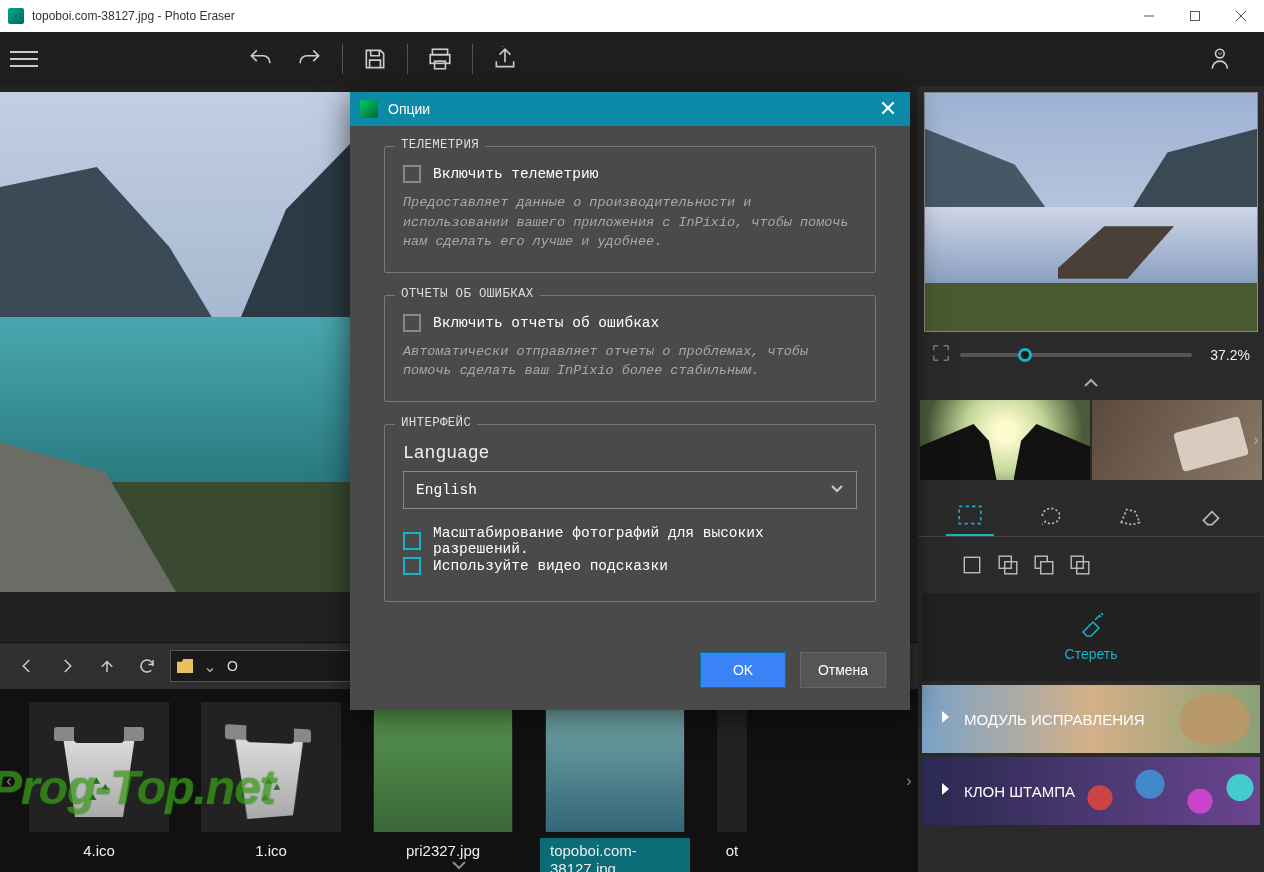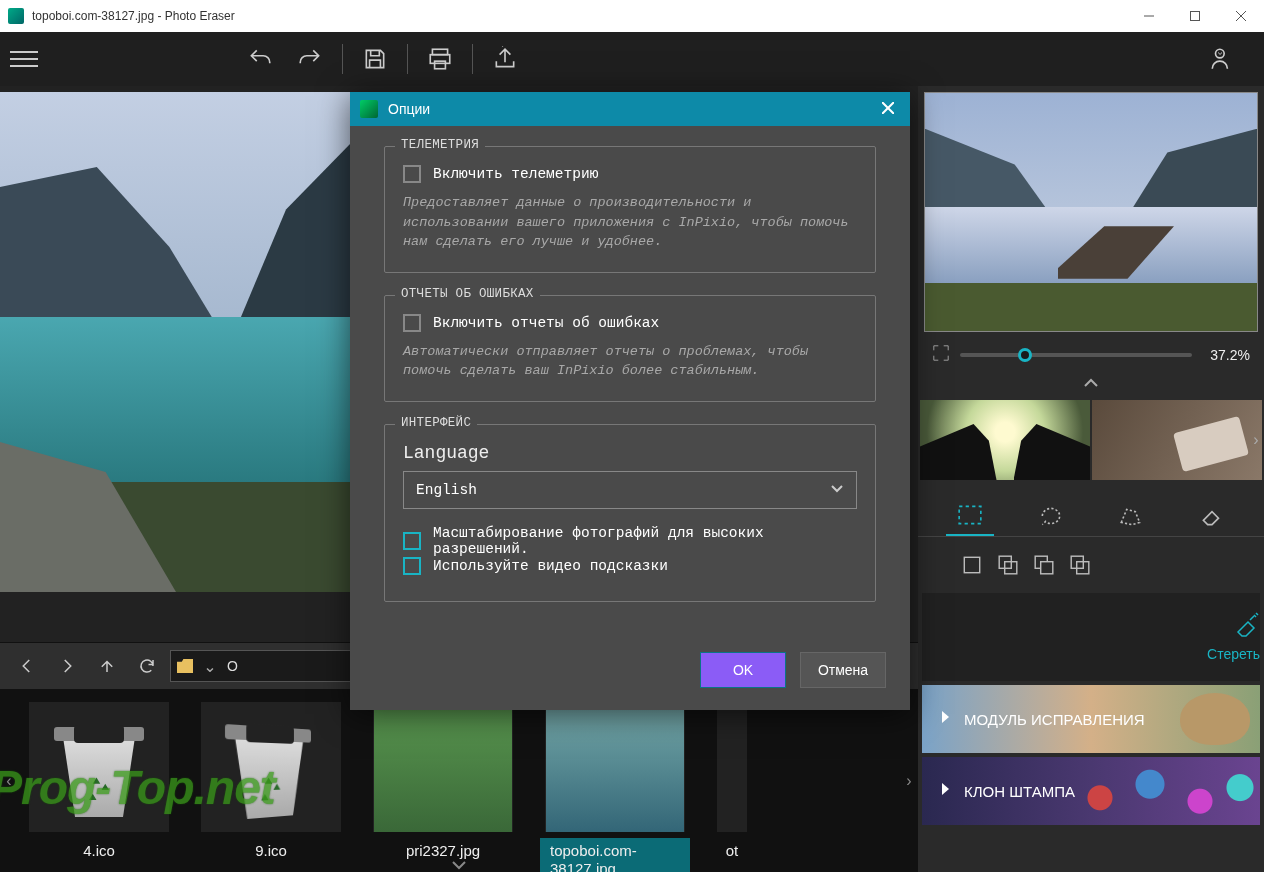--- a/index.html
+++ b/index.html
@@ -66,21 +66,21 @@
   .tooltabs { display:flex; justify-content:space-around; padding:12px 12px 0; border-bottom:1px solid #444;}
   .tooltab { width:48px; height:40px; display:flex; align-items:center; justify-content:center; }
   .tooltab.active { border-bottom:2px solid #19b4c4; }
   .tooltab svg { width:26px; height:22px; stroke:#bbb; fill:none; stroke-width:1.5; }
   .tooltab.active svg { stroke:#19b4c4; }
 
   .subtools { display:flex; gap:8px; padding:14px 0 14px 40px; align-items:center;}
   .subtool { width:28px;height:28px;display:flex;align-items:center;justify-content:center;}
   .subtool svg{width:22px;height:22px;stroke:#bbb;fill:none;stroke-width:1.3;}
 
-  .action-block { height:88px; background:#212121; margin:0 4px 4px; display:flex;flex-direction:column;align-items:flex-end;justify-content:center;gap:6px;color:#19b4c4;}
+  .action-block { height:88px; background:#212121; margin:0 4px 4px; display:flex;flex-direction:column;align-items:center;justify-content:center;gap:6px;color:#19b4c4;}
   .action-block svg{width:28px;height:28px;stroke:#19b4c4;fill:none;stroke-width:1.5;}
   .action-block .lbl{font-size:14px;}
 
   .module-row { height:68px; margin:0 4px 4px; position:relative; display:flex; align-items:center; padding-left:18px; gap:14px; color:#fff; overflow:hidden;}
   .module-row .arrow svg{width:10px;height:14px;fill:#fff;}
   .module-row .mlabel{font-size:15px; font-weight:500; z-index:1;}
   .module-row.correction{background:linear-gradient(90deg,#7aa3c8,#d4b088,#8aa076);}
   .module-row.correction::after{content:"";position:absolute;right:10px;top:8px;width:70px;height:52px;background:#b89868;border-radius:50% 50% 45% 45%;}
   .module-row.stamp{background:linear-gradient(90deg,#2a2850,#4a3870,#6a4490);}
   .module-row.stamp::after{content:"";position:absolute;right:0;top:0;bottom:0;width:200px;background:
@@ -130,21 +130,21 @@
   .chk-row { display:flex; align-items:center; gap:12px; margin-bottom:10px;}
   .chk { width:18px; height:18px; border:2px solid #888; background:#4a4a4a; flex-shrink:0;}
   .chk.teal { border-color:#19b4c4; }
   .chk-label { color:#fff; font-size:14.5px; }
   .desc { color:#a8a8a8; font-size:13.5px; font-style:italic; line-height:1.45; }
   .field-label{color:#eee;font-size:18px;margin-bottom:8px;}
   .select { height:38px; border:1px solid #888; display:flex; align-items:center; padding:0 12px; color:#fff; font-size:14.5px; justify-content:space-between; margin-bottom:16px;}
   .select .chev svg{width:14px;height:10px;stroke:#ccc;fill:none;stroke-width:2;}
   .modal-footer { display:flex; justify-content:flex-end; gap:14px; padding:14px 24px 22px; }
   .btn { min-width:86px; height:36px; display:flex; align-items:center; justify-content:center; font-size:14px; color:#fff; border:1px solid #666; background:#555;}
-  .btn.primary { background:#8b5cf6; border-color:#0a7488; }
+  .btn.primary { background:#3b82f6; border-color:#0a7488; }
 
   .watermark { position:absolute; left:-10px; top:760px; font-size:48px; font-weight:900; font-style:italic; color:#3a9a1a; opacity:.75; z-index:30; text-shadow:0 0 2px #1a5a0a; font-family: "Arial Black", sans-serif; letter-spacing:-1px;}
 </style>
 </head>
 <body>
 
 <div class="titlebar">
   <div class="app-icon"></div>
   <div class="title-text">topoboi.com-38127.jpg - Photo Eraser</div>
   <div class="win-btns">
@@ -276,21 +276,21 @@
         <div class="timg">
             <div class="trash-ico" style="transform:perspective(200px) rotateY(18deg);">
               <div class="body"></div>
               <div class="lid"></div>
               <div class="hole"></div>
               <div class="recyc"><svg viewBox="0 0 24 24">
                   <path d="M7 7l3-5 3 5zM17 7l3 5-6 0zM10 20l-6 0 3-5z"></path>
                 </svg></div>
             </div>
           </div>
-        <div class="tlabel-wrap"><span class="tlabel">9.ico</span></div>
+        <div class="tlabel-wrap"><span class="tlabel">1.ico</span></div>
       </div>
       <div class="thumb">
         <div class="timg">
             <div class="pimg"></div>
           </div>
         <div class="tlabel-wrap"><span class="tlabel">pri2327.jpg</span></div>
       </div>
       <div class="thumb selected">
         <div class="timg">
             <div class="pimg" style="background:linear-gradient(#7aa,#367);"></div>

